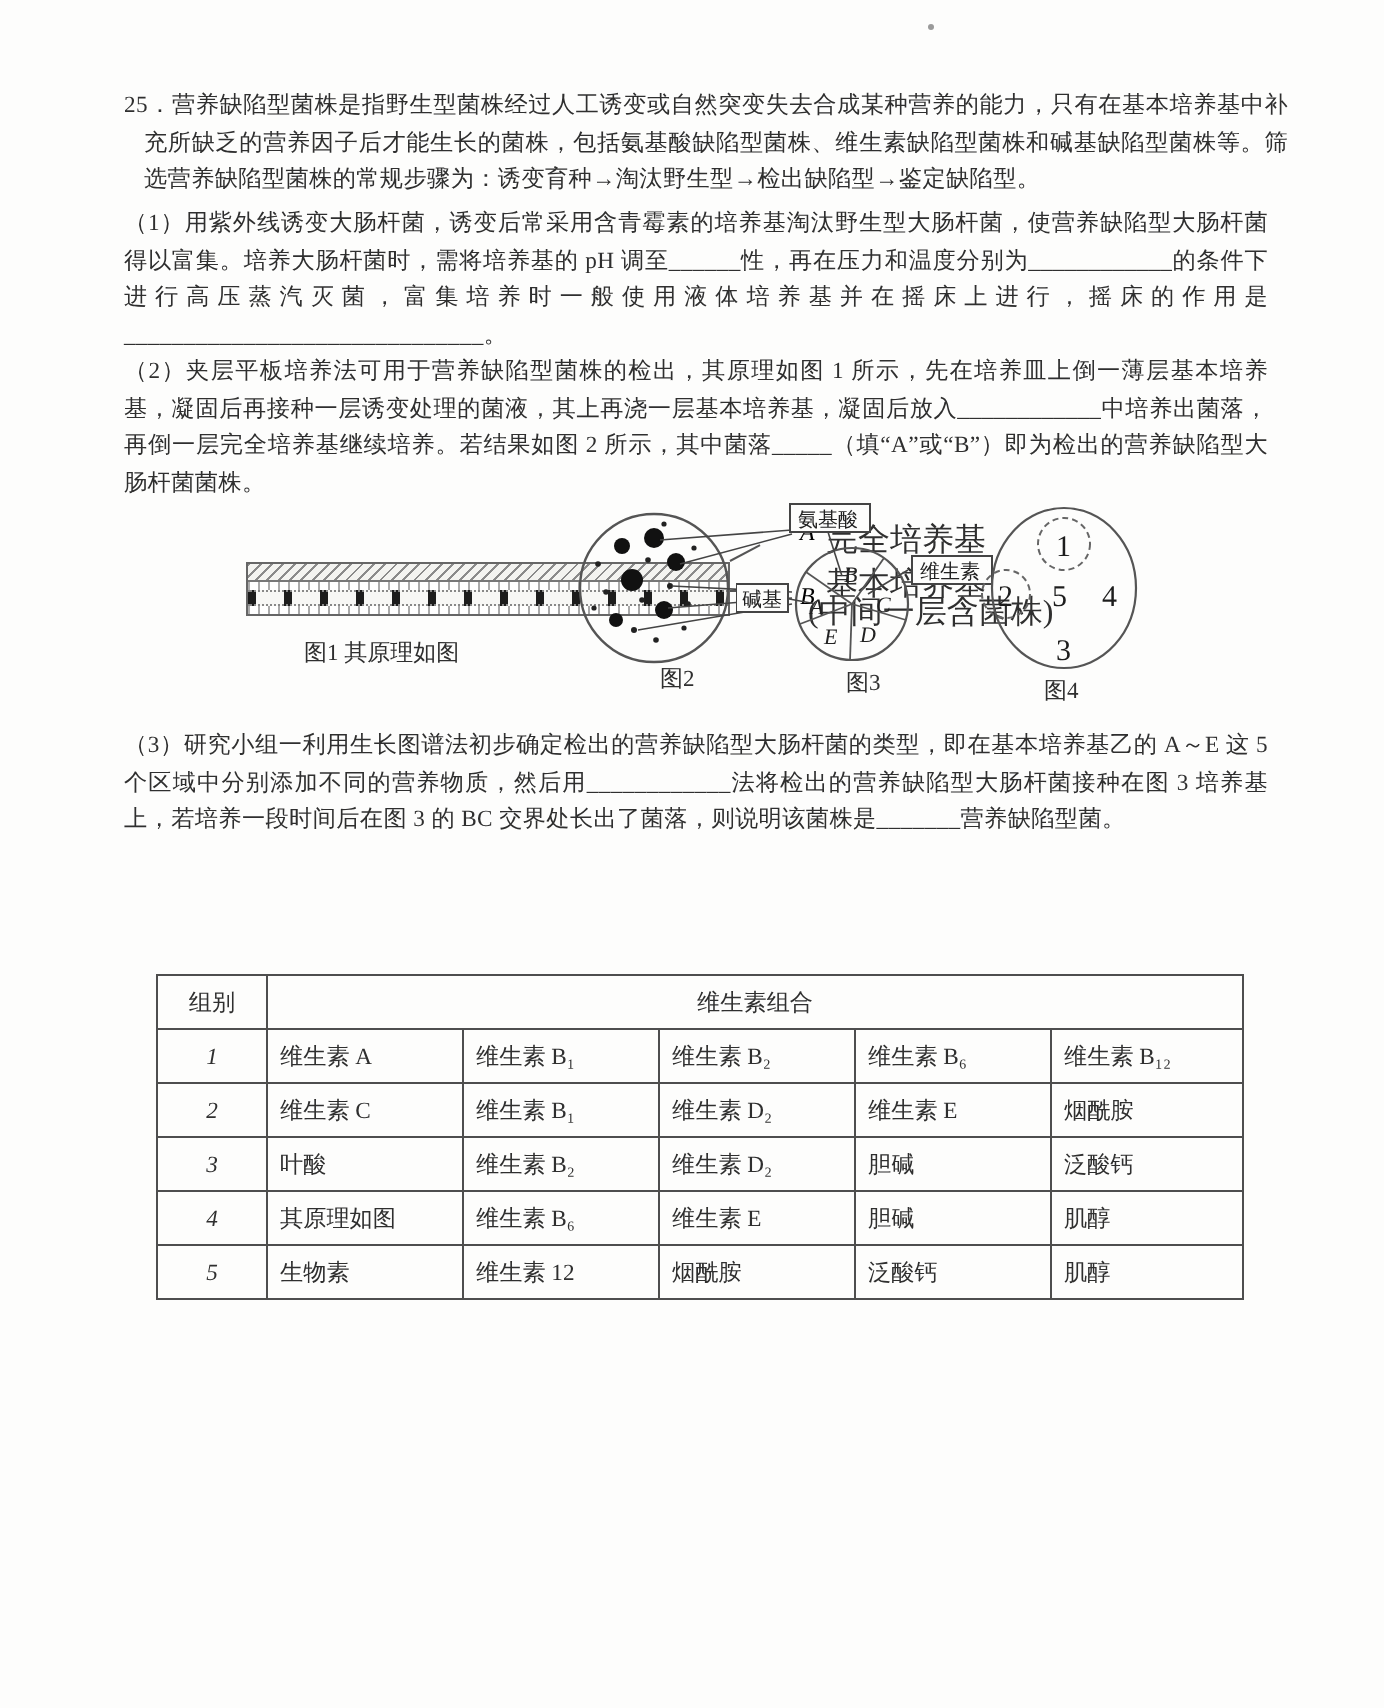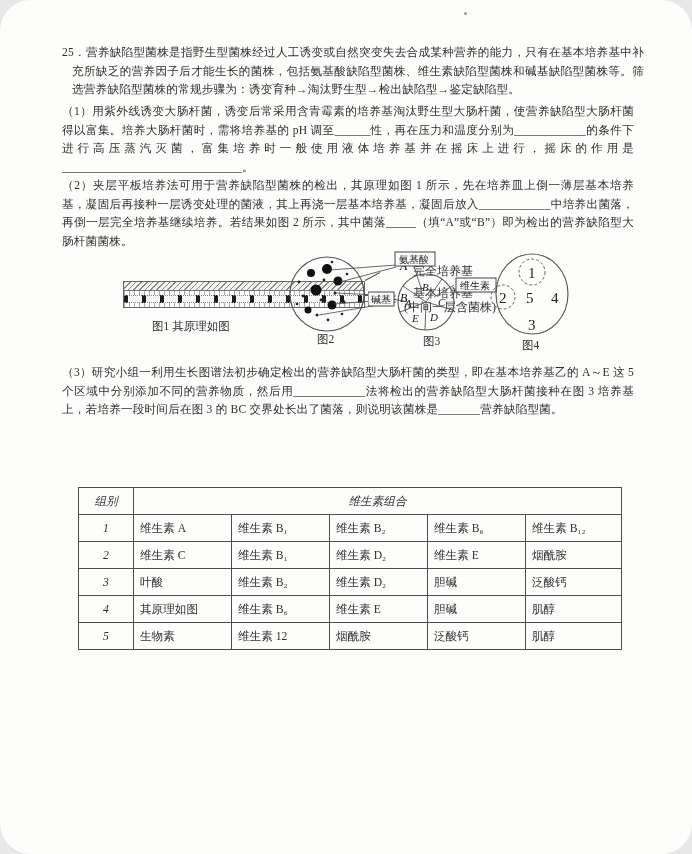--- a/index.html
+++ b/index.html
@@ -1,38 +1,38 @@
 <!DOCTYPE html>
 <html><head>
 <meta charset="utf-8">
 <style>
   html,body{margin:0;padding:0;background:#e8e8e8;}
   .page{position:relative;width:692px;height:854px;background:#fdfdfc;margin:0 auto;
-        font-family:"Liberation Serif","DejaVu Serif",serif;color:#2f2f2f;overflow:hidden;border-radius:31px;}
+        font-family:"Liberation Serif","DejaVu Serif",serif;color:#2f2f2f;overflow:hidden;}
   .artifact-dot{position:absolute;left:464px;top:12px;width:3px;height:3px;background:#9a9a9a;border-radius:50%;}
   .para{position:absolute;left:62px;width:572px;font-size:11.6px;line-height:18.6px;
         text-align:justify;letter-spacing:.2px;}
   .para-hang{padding-left:10px;text-indent:-10px;}
   
   .fig{position:absolute;}
   .figcap{position:absolute;font-size:11.5px;color:#2f2f2f;white-space:nowrap;}
-  .flabel{position:absolute;font-size:12px;line-height:12px;color:#2f2f2f;white-space:nowrap;padding-left:32px;}
+  .flabel{position:absolute;font-size:16px;line-height:12px;color:#2f2f2f;white-space:nowrap;padding-left:32px;}
   
   .slab{position:absolute;left:5px;top:28px;width:240px;border:1px solid #666;background:#fbfbfa;}
   .layer-hatch{height:8px;background:repeating-linear-gradient(135deg,#8a8a8a 0,#8a8a8a 1px,#f3f3f0 1px,#f3f3f0 4px);border-bottom:1px solid #777;}
   .layer-fine{height:4px;background:repeating-linear-gradient(90deg,#aaa 0,#aaa 1px,#fff 1px,#fff 5px);}
   .layer-strain{height:6px;background:repeating-linear-gradient(90deg,#1c1c1c 0 4px,#f7f7f5 4px 18px);border-top:1px dotted #888;border-bottom:1px dotted #888;}
   .leader{position:absolute;border-top:1px solid #555;transform-origin:left center;}
   svg text{font-family:"Liberation Serif","DejaVu Serif",serif;}
   
   .vtable{position:absolute;left:78px;top:487px;border-collapse:collapse;table-layout:fixed;width:543px;
           font-size:11.6px;color:#2f2f2f;}
   .vtable td{border:1px solid #4e4e4e;height:26px;padding:0 6px;vertical-align:middle;}
   .td-group{text-align:center;font-style:italic;}
-  .td-head{text-align:center;font-style:italic;}
+  .td-head{text-align:center;}
 </style>
 </head>
 <body>
 
 <div class="page">
 
   <div class="artifact-dot"></div>
 
   <div class="para para-hang" style="top:44px">25．营养缺陷型菌株是指野生型菌株经过人工诱变或自然突变失去合成某种营养的能力，只有在基本培养基中补充所缺乏的营养因子后才能生长的菌株，包括氨基酸缺陷型菌株、维生素缺陷型菌株和碱基缺陷型菌株等。筛选营养缺陷型菌株的常规步骤为：诱变育种→淘汰野生型→检出缺陷型→鉴定缺陷型。</div>
   <div class="para" style="top:103px">（1）用紫外线诱变大肠杆菌，诱变后常采用含青霉素的培养基淘汰野生型大肠杆菌，使营养缺陷型大肠杆菌得以富集。培养大肠杆菌时，需将培养基的 pH 调至______性，再在压力和温度分别为____________的条件下进行高压蒸汽灭菌，富集培养时一般使用液体培养基并在摇床上进行，摇床的作用是______________________________。</div>
@@ -83,21 +83,21 @@
       <g stroke="#444" stroke-width="0.8">
         <line x1="58" y1="18" x2="124" y2="13"></line>
         <line x1="68" y1="30" x2="124" y2="15"></line>
         <line x1="64" y1="41" x2="124" y2="44"></line>
         <line x1="62" y1="52" x2="124" y2="47"></line>
         <line x1="47" y1="63" x2="124" y2="50"></line>
       </g>
       <text x="128" y="18" font-size="12" font-style="italic">A</text>
       <text x="128" y="50" font-size="12" font-style="italic">B</text>
     </svg>
-    <div class="figcap" style="left:45px;top:80px">图2</div>
+    <div class="figcap" style="left:58px;top:80px">图2</div>
   </div>
 
   <div class="fig" style="left:368px;top:250px;width:132px;height:100px">
     <svg width="132" height="84">
       <circle cx="58" cy="52" r="28" fill="none" stroke="#555" stroke-width="1.1"></circle>
       <g stroke="#555" stroke-width="0.9">
         <line x1="58" y1="52" x2="35" y2="36"></line>
         <line x1="58" y1="52" x2="74" y2="29"></line>
         <line x1="58" y1="52" x2="85" y2="60"></line>
         <line x1="58" y1="52" x2="57" y2="80"></line>

